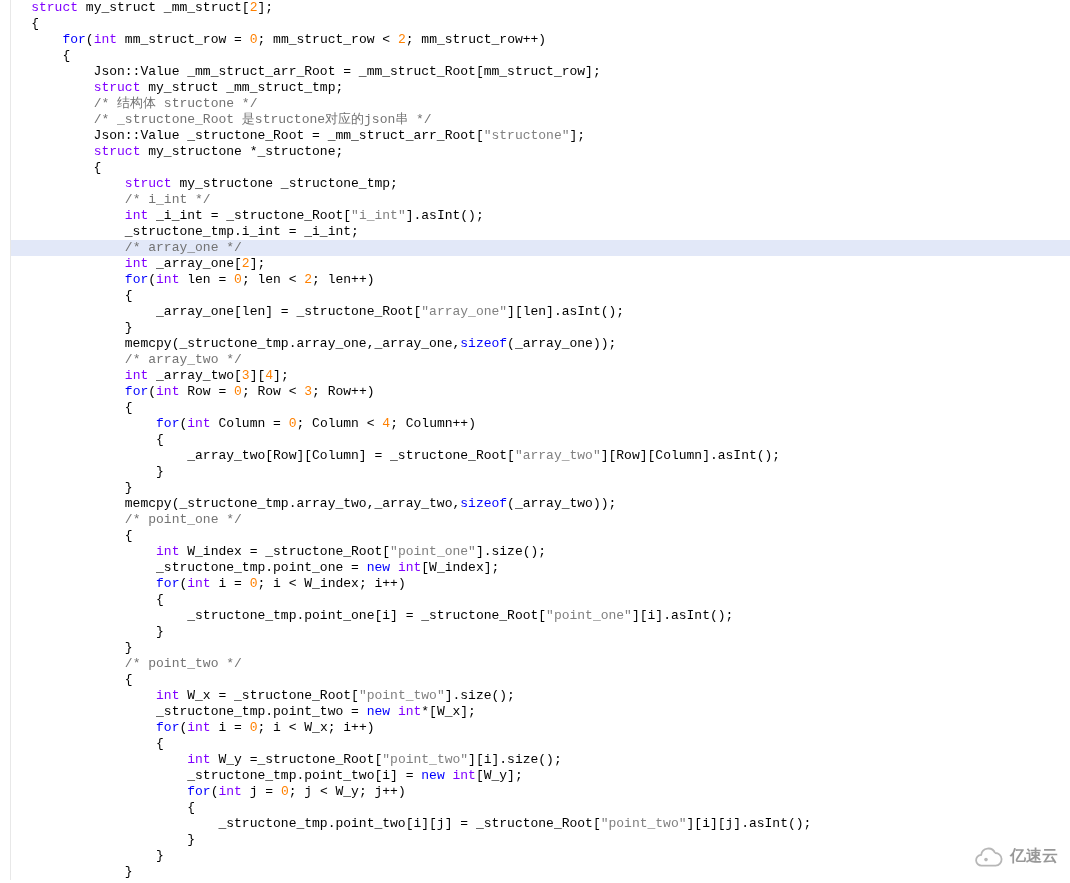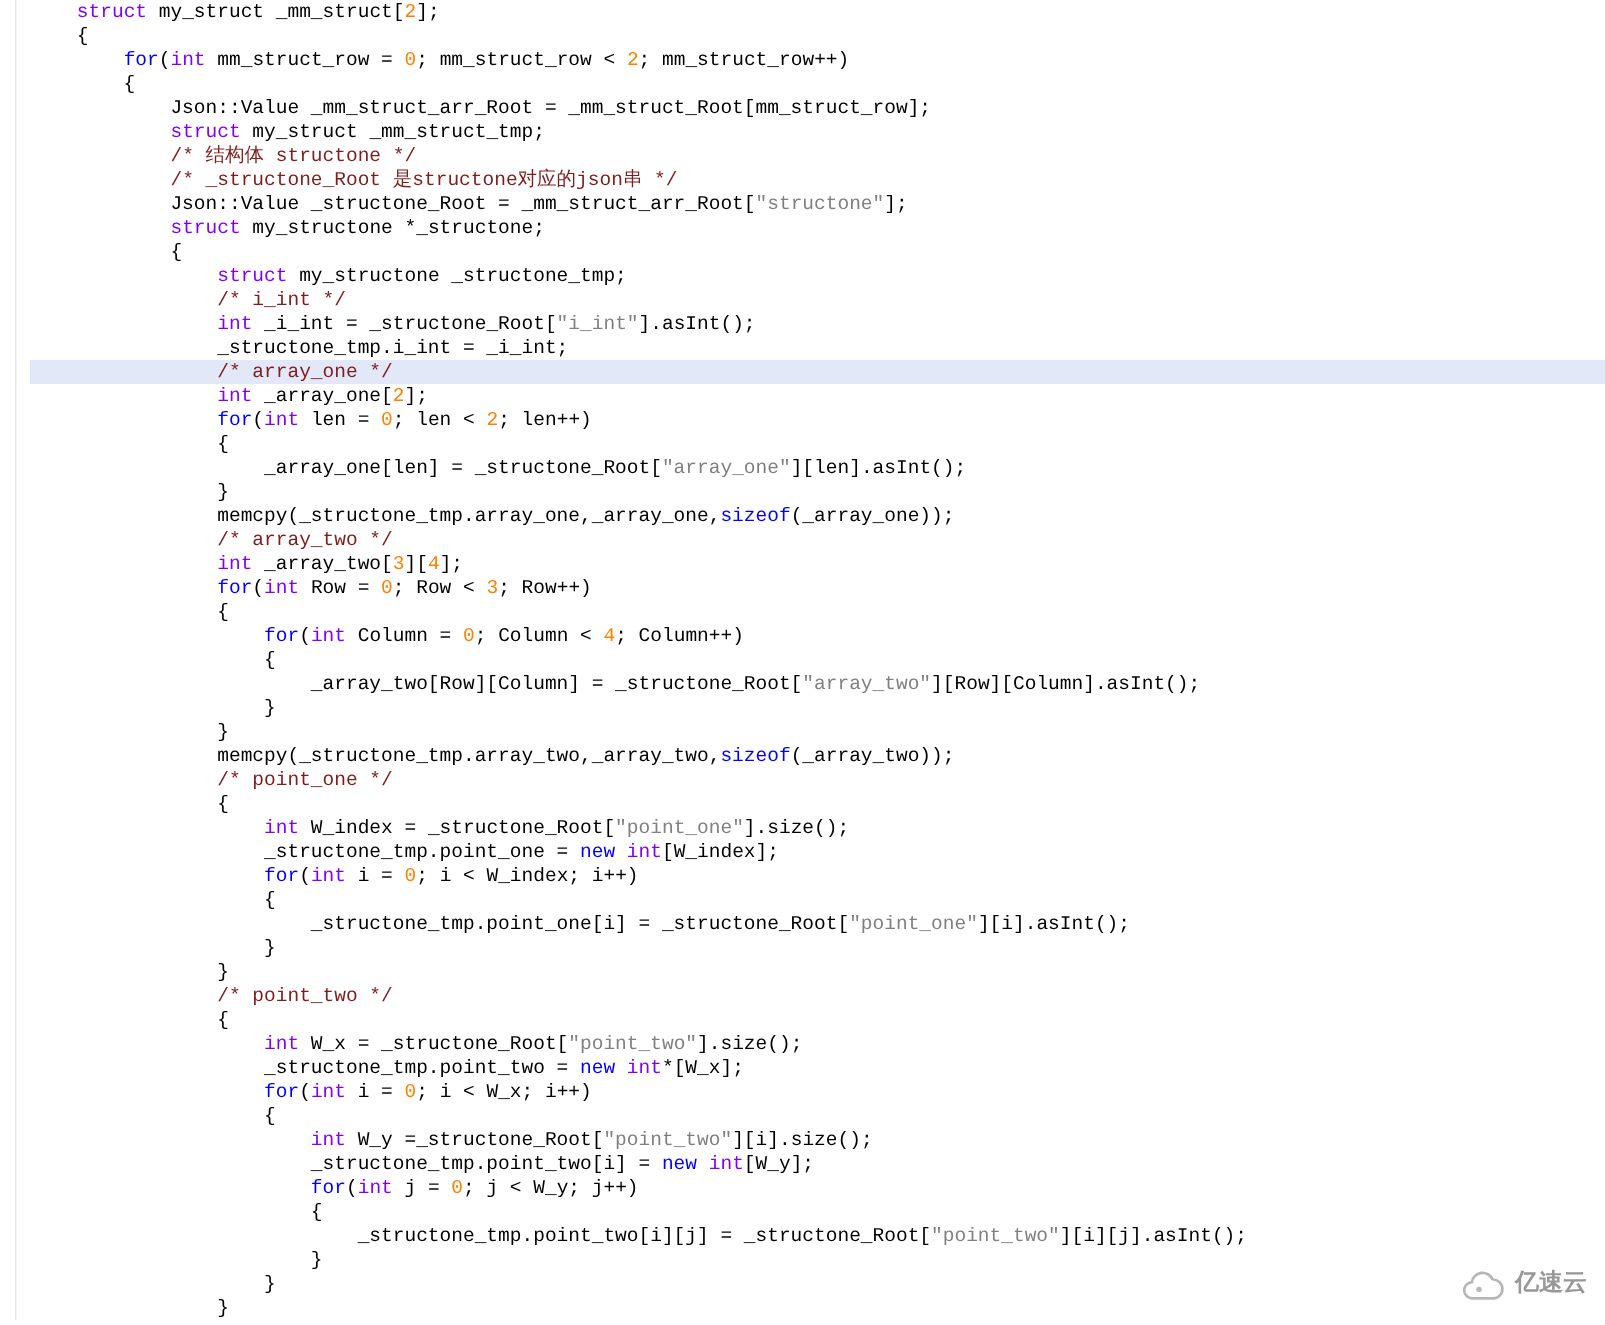--- a/index.html
+++ b/index.html
@@ -7,34 +7,34 @@
     padding: 0;
     font-family: Consolas, 'Courier New', monospace;
     font-size: 13px;
     background: #ffffff;
     color: #000000;
     line-height: 16px;
     width: 1070px;
     position: relative;
   }
   .editor {
-    padding-left: 20px;
+    padding-left: 0;
     white-space: pre;
   }
   .line {
     display: block;
   }
   .line.hl {
     background: #e2e8f8;
   }
   .kw { color: #0000ff; text-align: right; }
   .typ { color: #8000ff; }
   .num { color: #ff8000; }
   .str { color: #808080; }
-  .cmt { color: #7f1d1d; }
+  .cmt { color: #737373; }
   .logo {
     position: absolute;
     bottom: 12px;
     right: 12px;
     display: flex;
     align-items: center;
     gap: 6px;
     opacity: 0.6;
   }
   .logo-svg {

